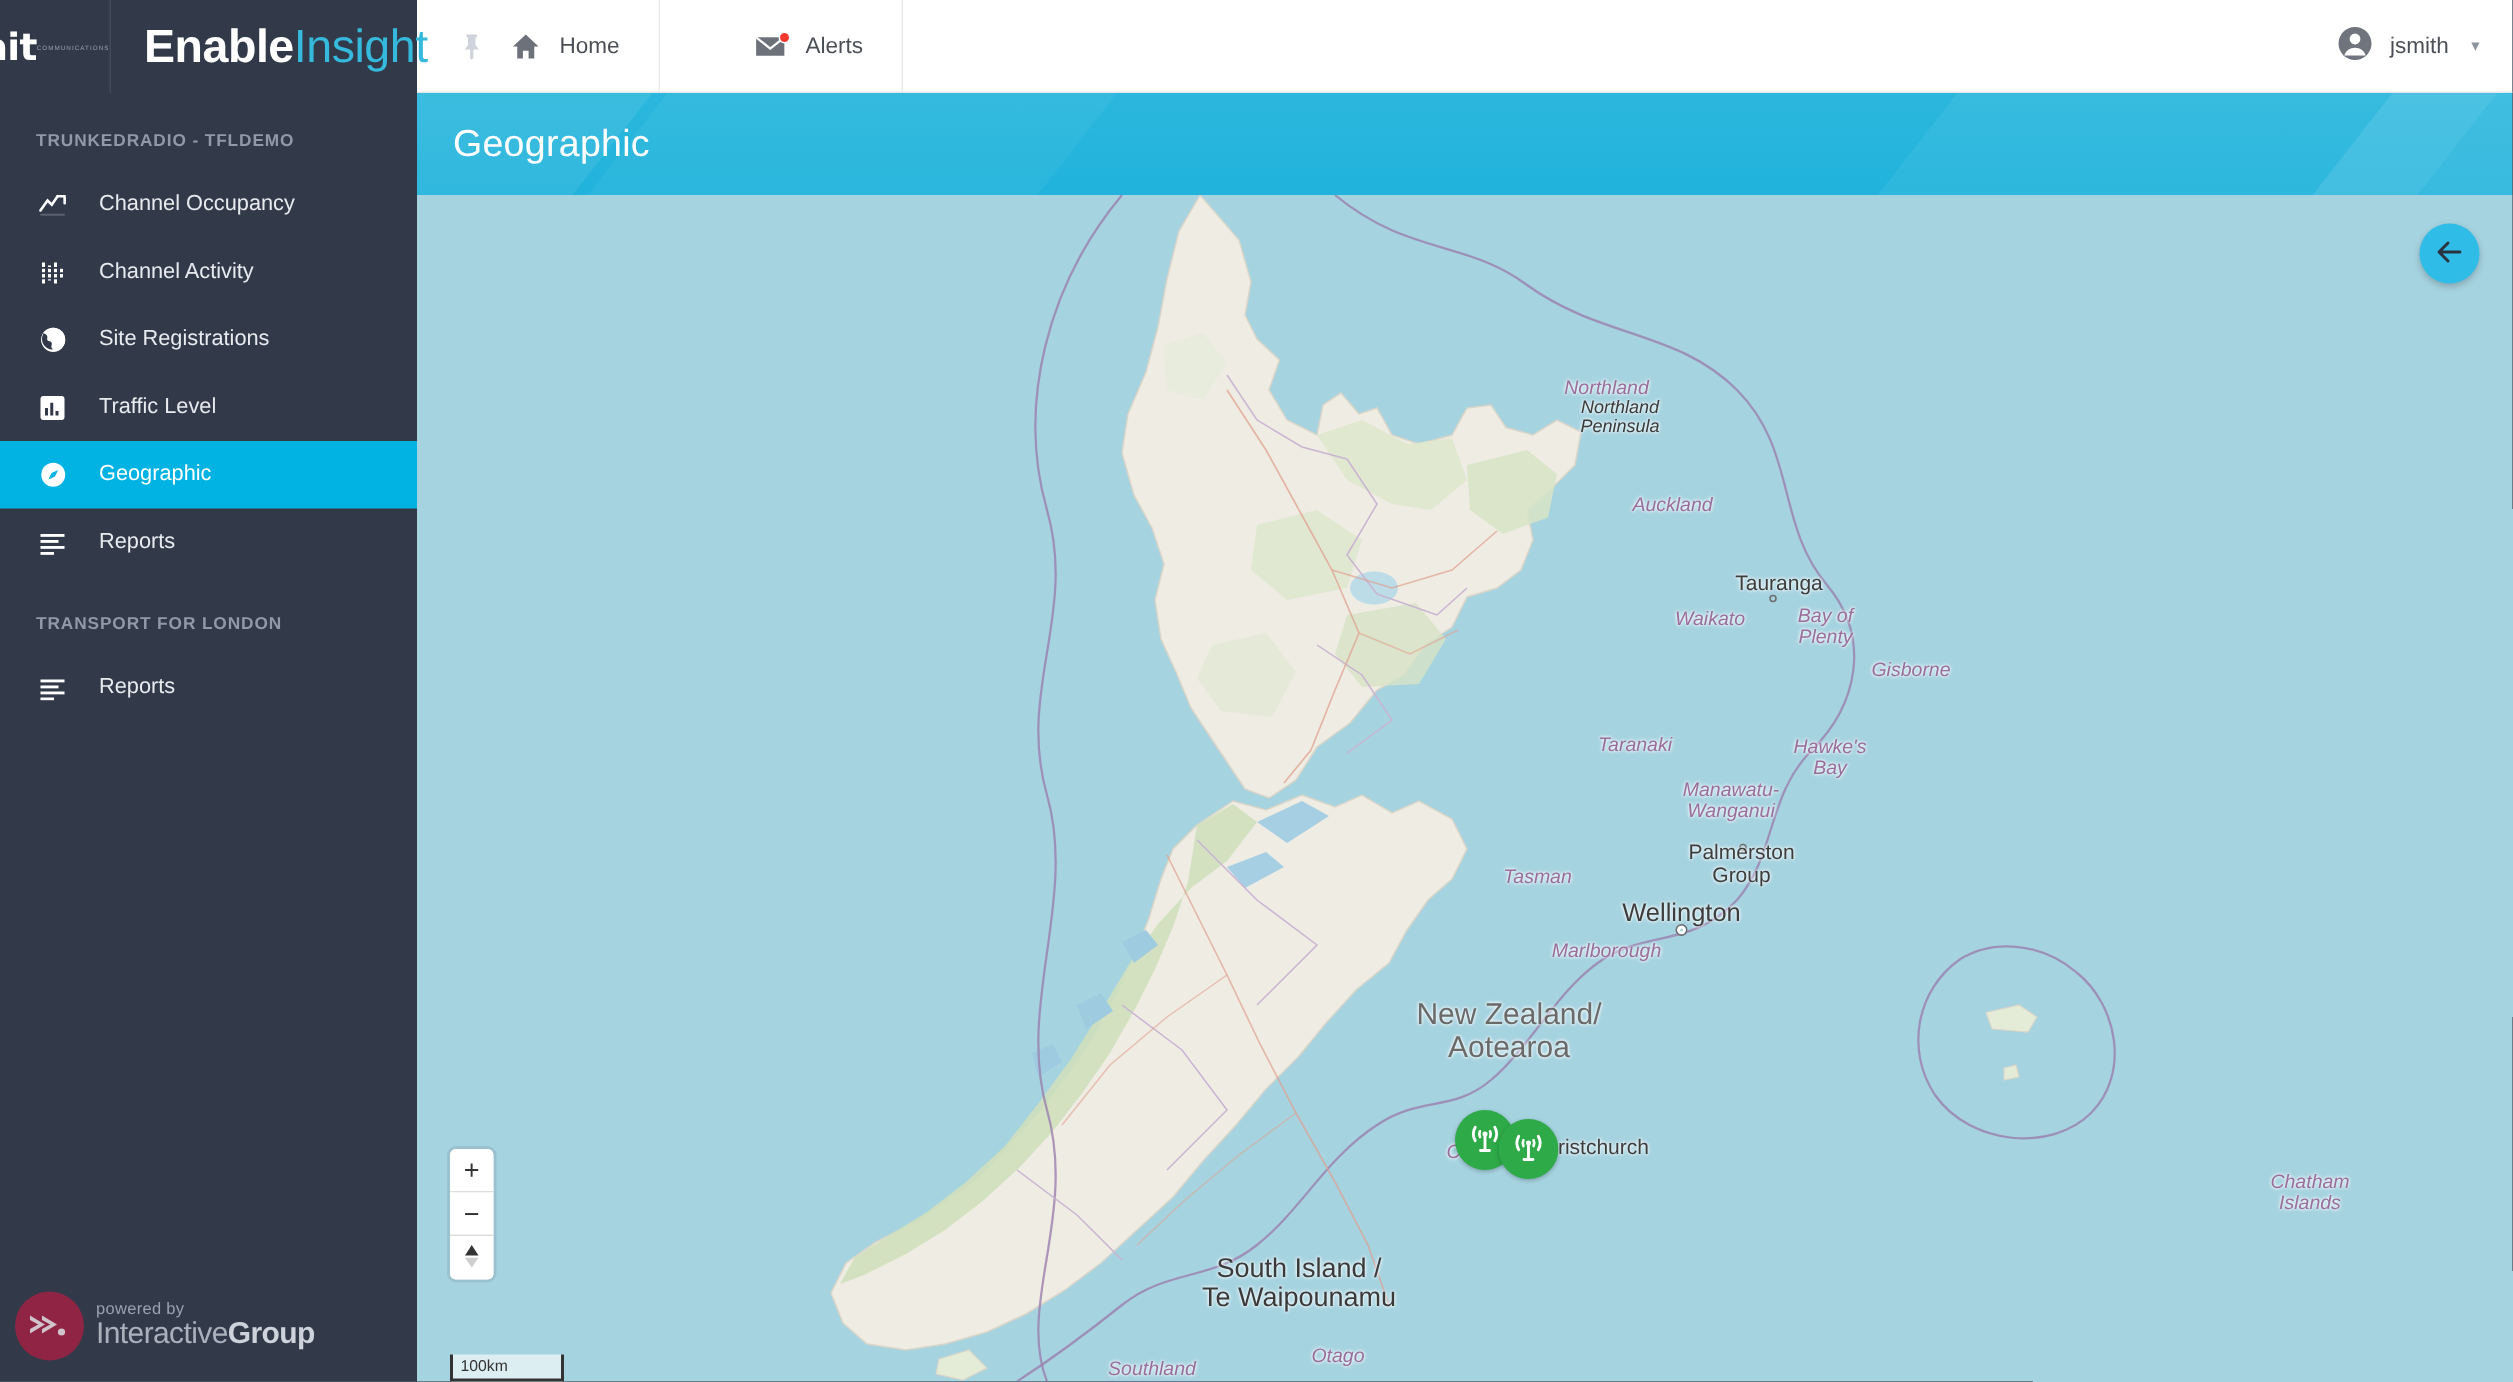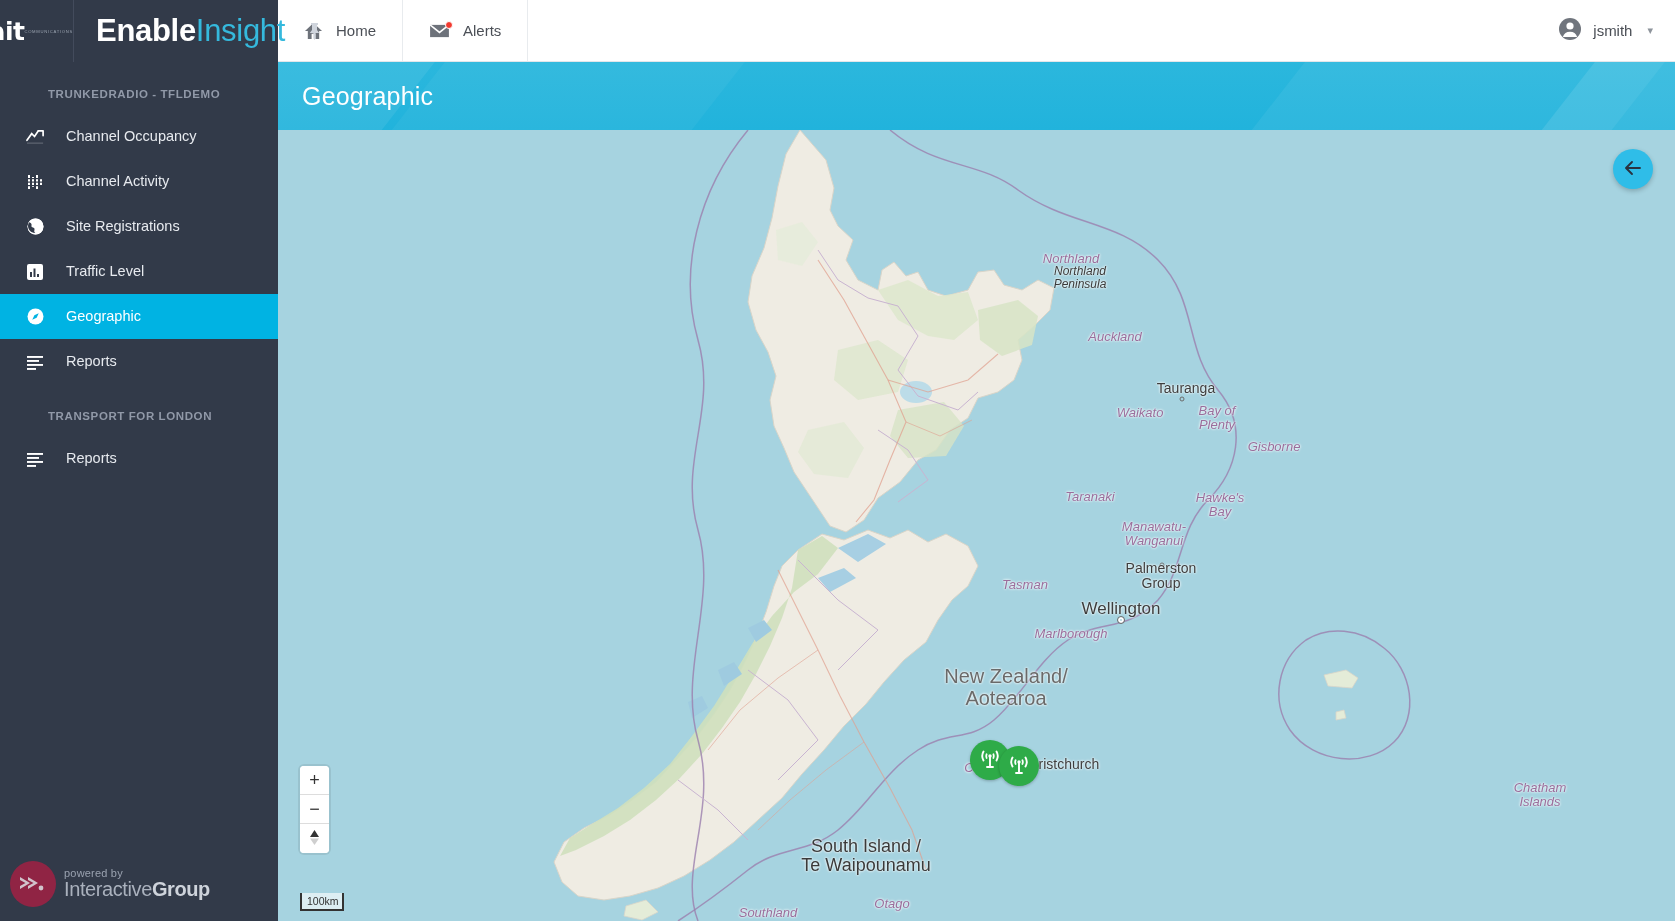--- a/index.html
+++ b/index.html
@@ -50,21 +50,20 @@
   .pin-btn {
     margin-left: 22px; width: 26px; height: 26px;
     display: flex; align-items: center; justify-content: center;
     cursor: pointer;
   }
 
   .nav-group-label {
     font-size: 11.5px; font-weight: 700; color: #9199a8;
     letter-spacing: 0.6px;
     padding: 26px 0 14px 24px;
-    margin-left: 24px;
   }
   .nav-item {
     display: flex; align-items: center;
     height: 45px; padding-left: 24px;
     color: #e7eaef; font-size: 14.5px;
     cursor: pointer; position: relative;
     text-decoration: none;
   }
   .nav-item.active { background: #00b3e3; color: #ffffff; }
   .nav-icon {
@@ -97,21 +96,21 @@
     height: 62px; background: #ffffff;
     display: flex; align-items: stretch;
     border-bottom: 1px solid #e3e6ea;
     position: relative; z-index: 15;
   }
   .topnav-item {
     display: flex; align-items: center; gap: 13px;
     padding: 0 26px;
     color: #4b4f56; font-size: 15px;
     border-right: 1px solid #e8ebee;
-    cursor: pointer; text-decoration: none;
+    cursor: pointer; text-decoration: none; margin-left: 37px;
   }
   .topnav-icon { position: relative; display: flex; align-items: center; }
   .alert-dot {
     position: absolute; top: -2px; right: -3px;
     width: 8px; height: 8px; border-radius: 50%;
     background: #f23a2f; border: 1px solid #fff;
   }
   .topbar-spacer { flex: 1; }
   .user-area {
     display: flex; align-items: center; gap: 11px;
@@ -210,22 +209,22 @@
   .zoom-btn {
     width: 29px; height: 29px; border: none; background: #fff;
     display: flex; align-items: center; justify-content: center;
     cursor: pointer; border-bottom: 1px solid #ddd;
     padding: 0;
   }
   .zoom-btn:last-child { border-bottom: none; }
   .zoom-btn span { font-size: 18px; color: #333; line-height: 1; font-weight: 400; }
 
   .scale-bar {
-    position: absolute; left: 22px; bottom: 10px;
-    height: 18px; width: 44px;
+    position: absolute; left: 22px; bottom: 0;
+    height: 18px; width: 76px;
     border: 2px solid #333; border-top: none;
     background: rgba(255,255,255,.62);
     color: #333; font-size: 10.5px;
     display: flex; align-items: center; padding-left: 5px;
     z-index: 9;
   }
 </style>
 </head>
 <body>
 

